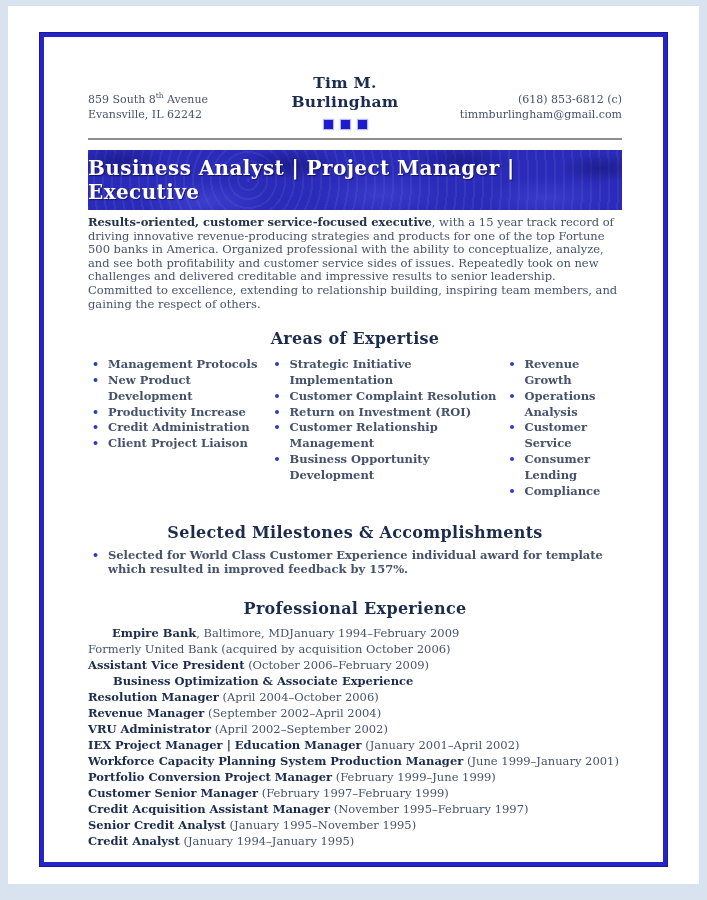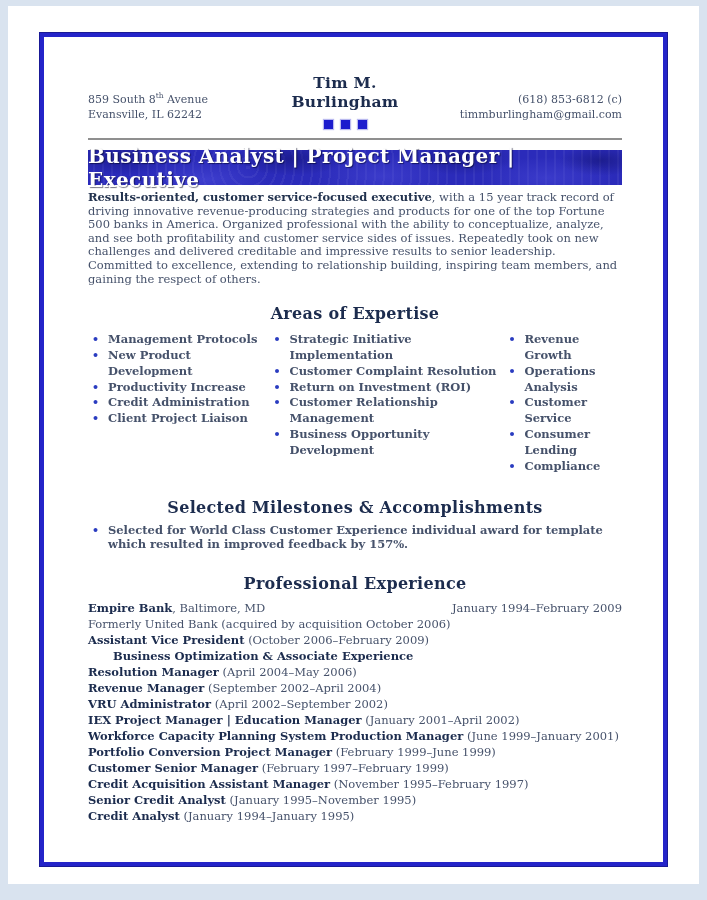--- a/index.html
+++ b/index.html
@@ -27,21 +27,21 @@
   .hdr-left { font-size:11px; color:#46526b; line-height:15px; padding-top:19px; }
   .hdr-center { text-align:center; }
   .name { font-size:15.5px; font-weight:bold; color:#1c2c4e; letter-spacing:.3px; }
   .squares { margin-top:9px; line-height:0; }
   .sq { display:inline-block; width:9px; height:9px; background:#1c1ccd;
         box-shadow:0 0 1px 1px #b9b9ef; margin:0 4px; }
   .hdr-right { font-size:11px; color:#46526b; line-height:15px; text-align:right; padding-top:19px; }
   .rule { border:none; border-top:2px solid #8f8f8f; margin-top:9px; }
   
   .banner {
-    margin-top:10px; height:35px;
+    margin-top:10px; height:60px;
     display:flex; align-items:center; justify-content:center;
     color:#ffffff; font-weight:bold; font-size:20px; letter-spacing:.4px;
     text-shadow:1px 1px 1px rgba(0,0,30,.55);
     background:
       radial-gradient(ellipse 70px 26px at 6% 20%,  rgba(16,16,110,.55), transparent 70%),
       radial-gradient(ellipse 90px 30px at 22% 85%, rgba(90,90,235,.40), transparent 70%),
       radial-gradient(ellipse 80px 24px at 38% 25%, rgba(14,14,105,.50), transparent 70%),
       radial-gradient(ellipse 95px 32px at 55% 75%, rgba(85,85,230,.38), transparent 70%),
       radial-gradient(ellipse 75px 26px at 70% 20%, rgba(18,18,115,.55), transparent 70%),
       radial-gradient(ellipse 95px 30px at 86% 80%, rgba(80,80,225,.42), transparent 70%),
@@ -73,22 +73,22 @@
   
   .exp-cols { display:flex; margin-top:9px; }
   .exp-col ul li { line-height:15.8px; }
   .col-1 { flex:0 0 34%; }
   .col-2 { flex:0 0 44%; }
   .col-3 { flex:0 0 22%; }
   
   .miles { margin-top:7px; }
   .miles li { line-height:13.6px; }
   
-  .exp-head { display:flex; justify-content:space-between; margin-top:7px;
-              font-size:11.5px; line-height:16px; color:#46526b; }
+  .exp-head { display:flex; margin-top:7px;
+              font-size:11.5px; line-height:16px; color:#46526b;margin-left:24px; }
   .company-name { font-weight:bold; color:#1c2c4e; }
   .exp-note { font-size:11.5px; line-height:16px; color:#46526b; }
   .roles { font-size:11.5px; line-height:16px; }
   .role-title { font-weight:bold; color:#1c2c4e; }
   .role-dates { color:#46526b; }
   .role.indent { padding-left:25px; }
   sup { font-size:7.5px; vertical-align:super; line-height:0;margin-top:22px; }
 </style>
 </head>
 <body>
@@ -160,21 +160,21 @@
 
       <div class="sec-h h-experience">Professional Experience</div>
       <div class="exp-head">
         <div><span class="company-name">Empire Bank</span><span>, Baltimore, MD</span></div>
         <div>January 1994–February 2009</div>
       </div>
       <div class="exp-note">Formerly United Bank (acquired by acquisition October 2006)</div>
       <div class="roles">
         <div class="role"><span class="role-title">Assistant Vice President</span> <span class="role-dates">(October 2006–February 2009)</span></div>
         <div class="role indent"><span class="role-title">Business Optimization &amp; Associate Experience</span></div>
-        <div class="role"><span class="role-title">Resolution Manager</span> <span class="role-dates">(April 2004–May 2006)</span></div>
+        <div class="role"><span class="role-title">Resolution Manager</span> <span class="role-dates">(April 2004–October 2006)</span></div>
         <div class="role"><span class="role-title">Revenue Manager</span> <span class="role-dates">(September 2002–April 2004)</span></div>
         <div class="role"><span class="role-title">VRU Administrator</span> <span class="role-dates">(April 2002–September 2002)</span></div>
         <div class="role"><span class="role-title">IEX Project Manager | Education Manager</span> <span class="role-dates">(January 2001–April 2002)</span></div>
         <div class="role"><span class="role-title">Workforce Capacity Planning System Production Manager</span> <span class="role-dates">(June 1999–January 2001)</span></div>
         <div class="role"><span class="role-title">Portfolio Conversion Project Manager</span> <span class="role-dates">(February 1999–June 1999)</span></div>
         <div class="role"><span class="role-title">Customer Senior Manager</span> <span class="role-dates">(February 1997–February 1999)</span></div>
         <div class="role"><span class="role-title">Credit Acquisition Assistant Manager</span> <span class="role-dates">(November 1995–February 1997)</span></div>
         <div class="role"><span class="role-title">Senior Credit Analyst</span> <span class="role-dates">(January 1995–November 1995)</span></div>
         <div class="role"><span class="role-title">Credit Analyst</span> <span class="role-dates">(January 1994–January 1995)</span></div>
       </div>

